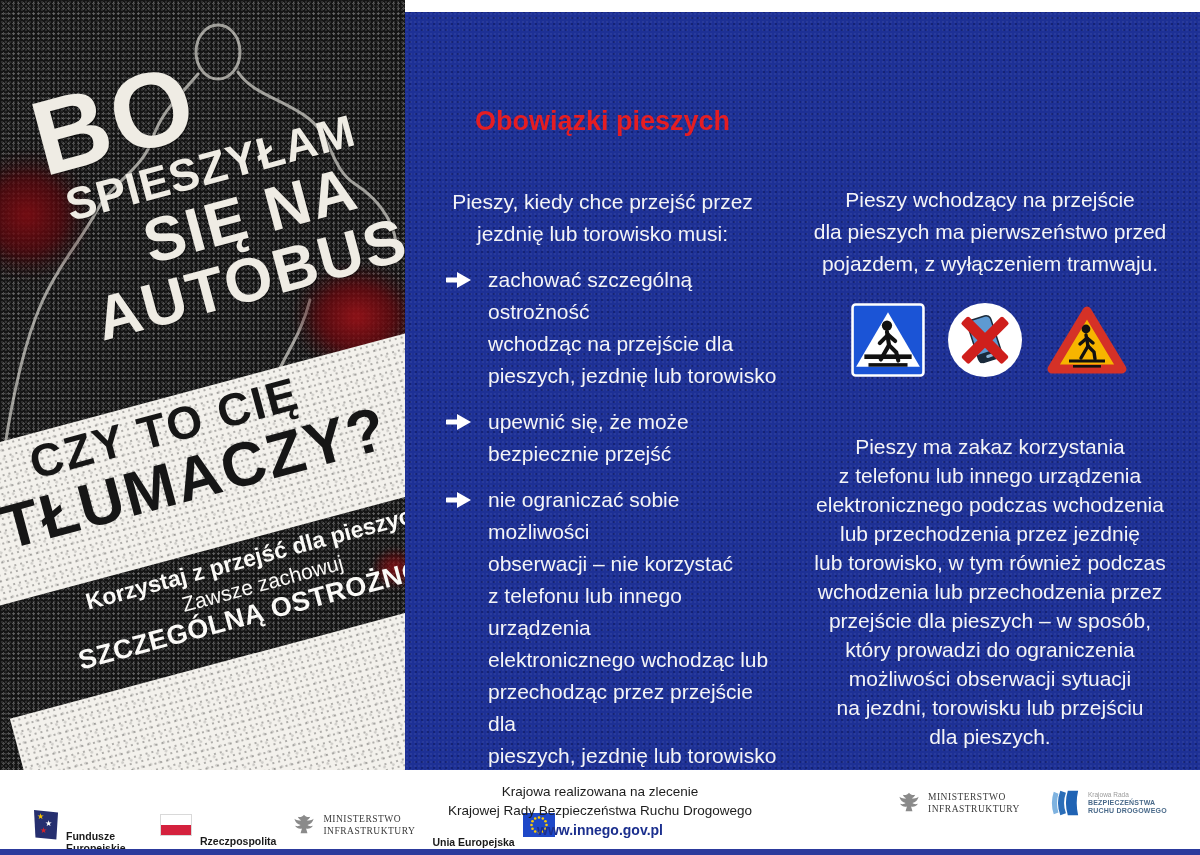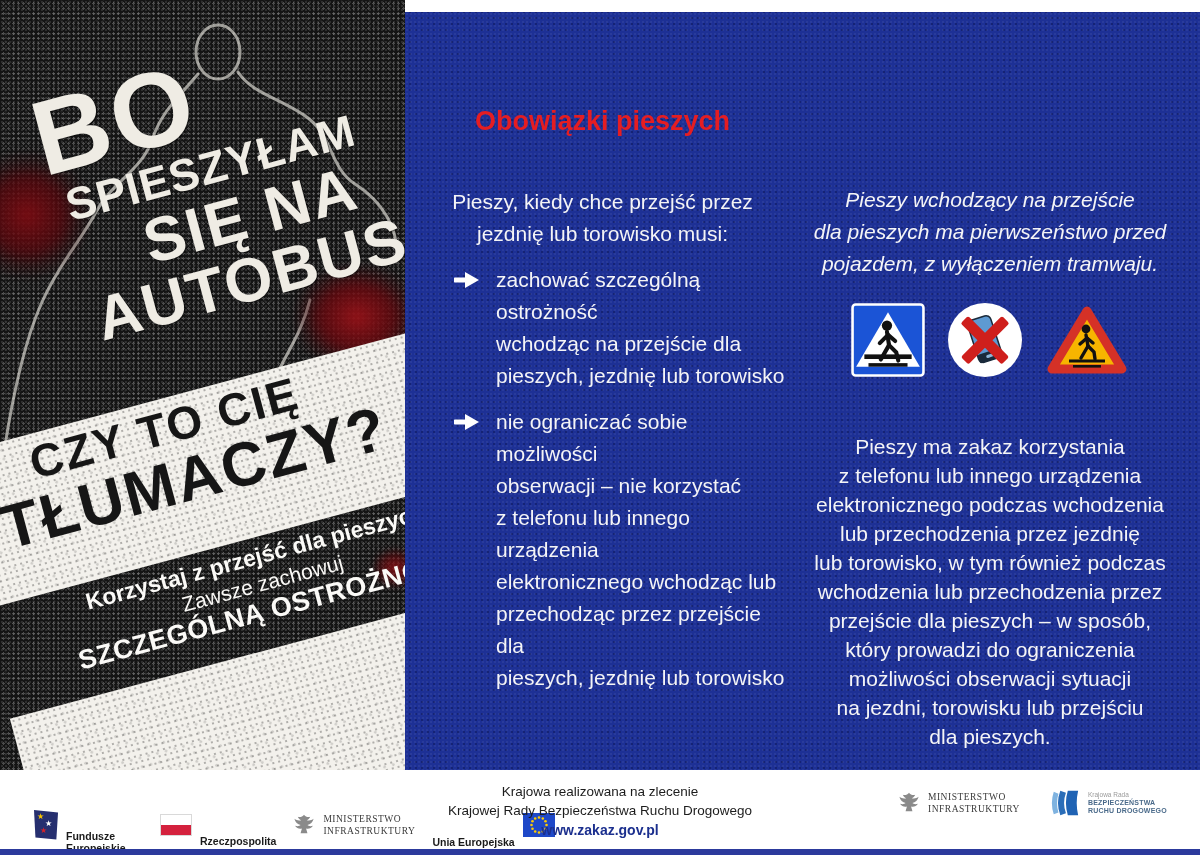--- a/index.html
+++ b/index.html
@@ -85,25 +85,25 @@
   .col { position:absolute; top:0; }
   #col-mid   { left:15px;  width:365px; }
   #col-right { left:385px; width:400px; }
   .red-heading {
     position:absolute; left:0; width:100%; top:92px;
     color:#e51d22; font-weight:bold; font-size:27px; line-height:34px; text-align:center;
   }
   .body-text { font-size:21px; line-height:32px; }
   .center-text { text-align:center; }
   #mid-intro   { position:absolute; top:174px; width:100%; }
-  #bullet-list { position:absolute; top:252px; left:34px; width:340px; }
+  #bullet-list { position:absolute; top:252px; left:26px; width:340px; }
   .bullet { display:flex; align-items:flex-start; margin-bottom:14px; }
   .bullet-arrow { flex:0 0 26px; margin-top:7px; margin-right:16px; }
   .bullet-text { font-size:21px; line-height:32px; }
-  #right-para1 { position:absolute; top:172px; width:100%;font-style:italic; }
+  #right-para1 { position:absolute; top:172px; width:100%; }
   #signs-row {
     position:absolute; top:288px; left:0; width:100%;
     display:flex; justify-content:center; align-items:center; gap:20px;
   }
   #right-para2 { position:absolute; top:420px; width:100%; font-size:21px; line-height:29px; }
 
   
   #footer {
     position:absolute; left:0; top:770px; width:1200px; height:79px; background:#ffffff;
   }
@@ -193,20 +193,28 @@
 
       <div id="bullet-list">
         <div class="bullet">
           <svg class="bullet-arrow" width="26" height="18" viewBox="0 0 26 18">
             <path d="M1 9 H13" stroke="#fff" stroke-width="5" stroke-linecap="round"></path>
             <path d="M11 1 L25 9 L11 17 Z" fill="#fff"></path>
           </svg>
           <div class="bullet-text pre">zachować szczególną ostrożność
 wchodząc na przejście dla
 pieszych, jezdnię lub torowisko</div>
+        </div>
+        <div class="bullet">
+          <svg class="bullet-arrow" width="26" height="18" viewBox="0 0 26 18">
+            <path d="M1 9 H13" stroke="#fff" stroke-width="5" stroke-linecap="round"></path>
+            <path d="M11 1 L25 9 L11 17 Z" fill="#fff"></path>
+          </svg>
+          <div class="bullet-text pre">upewnić się, że może
+bezpiecznie przejść</div>
         </div>
         <div class="bullet">
           <svg class="bullet-arrow" width="26" height="18" viewBox="0 0 26 18">
             <path d="M1 9 H13" stroke="#fff" stroke-width="5" stroke-linecap="round"></path>
             <path d="M11 1 L25 9 L11 17 Z" fill="#fff"></path>
           </svg>
           <div class="bullet-text pre">nie ograniczać sobie możliwości
 obserwacji – nie korzystać
 z telefonu lub innego urządzenia
 elektronicznego wchodząc lub
@@ -336,21 +344,21 @@
               <circle cx="9.5" cy="8.3" r="1.3"></circle>
               <circle cx="12.2" cy="5.5" r="1.3"></circle>
           </g>
         </svg>
       </div>
     </div>
 
     <div class="footer-center">
       <div class="fc-line">Krajowa realizowana na zlecenie</div>
       <div class="fc-line">Krajowej Rady Bezpieczeństwa Ruchu Drogowego</div>
-      <a class="fc-link" href="#">www.zakaz.gov.pl</a>
+      <a class="fc-link" href="#">www.innego.gov.pl</a>
     </div>
 
     <div class="footer-right">
       <div class="logo-group">
         <svg width="22" height="28" viewBox="0 0 32 34">
           <path fill="#8a8a8a" d="M16 2 c-2 3 -6 4 -9 3 c1 3 3 4 5 5 c-4 1 -7 0 -10 -2 c1 5 5 8 9 9 c-2 2 -5 2 -8 1 c2 4 7 5 10 4 l-2 7 h10 l-2 -7 c3 1 8 0 10 -4 c-3 1 -6 1 -8 -1 c4 -1 8 -4 9 -9 c-3 2 -6 3 -10 2 c2 -1 4 -2 5 -5 c-3 1 -7 0 -9 -3 z"></path>
         </svg>
         <div class="ministry-text pre">MINISTERSTWO
 INFRASTRUKTURY</div>
       </div>

